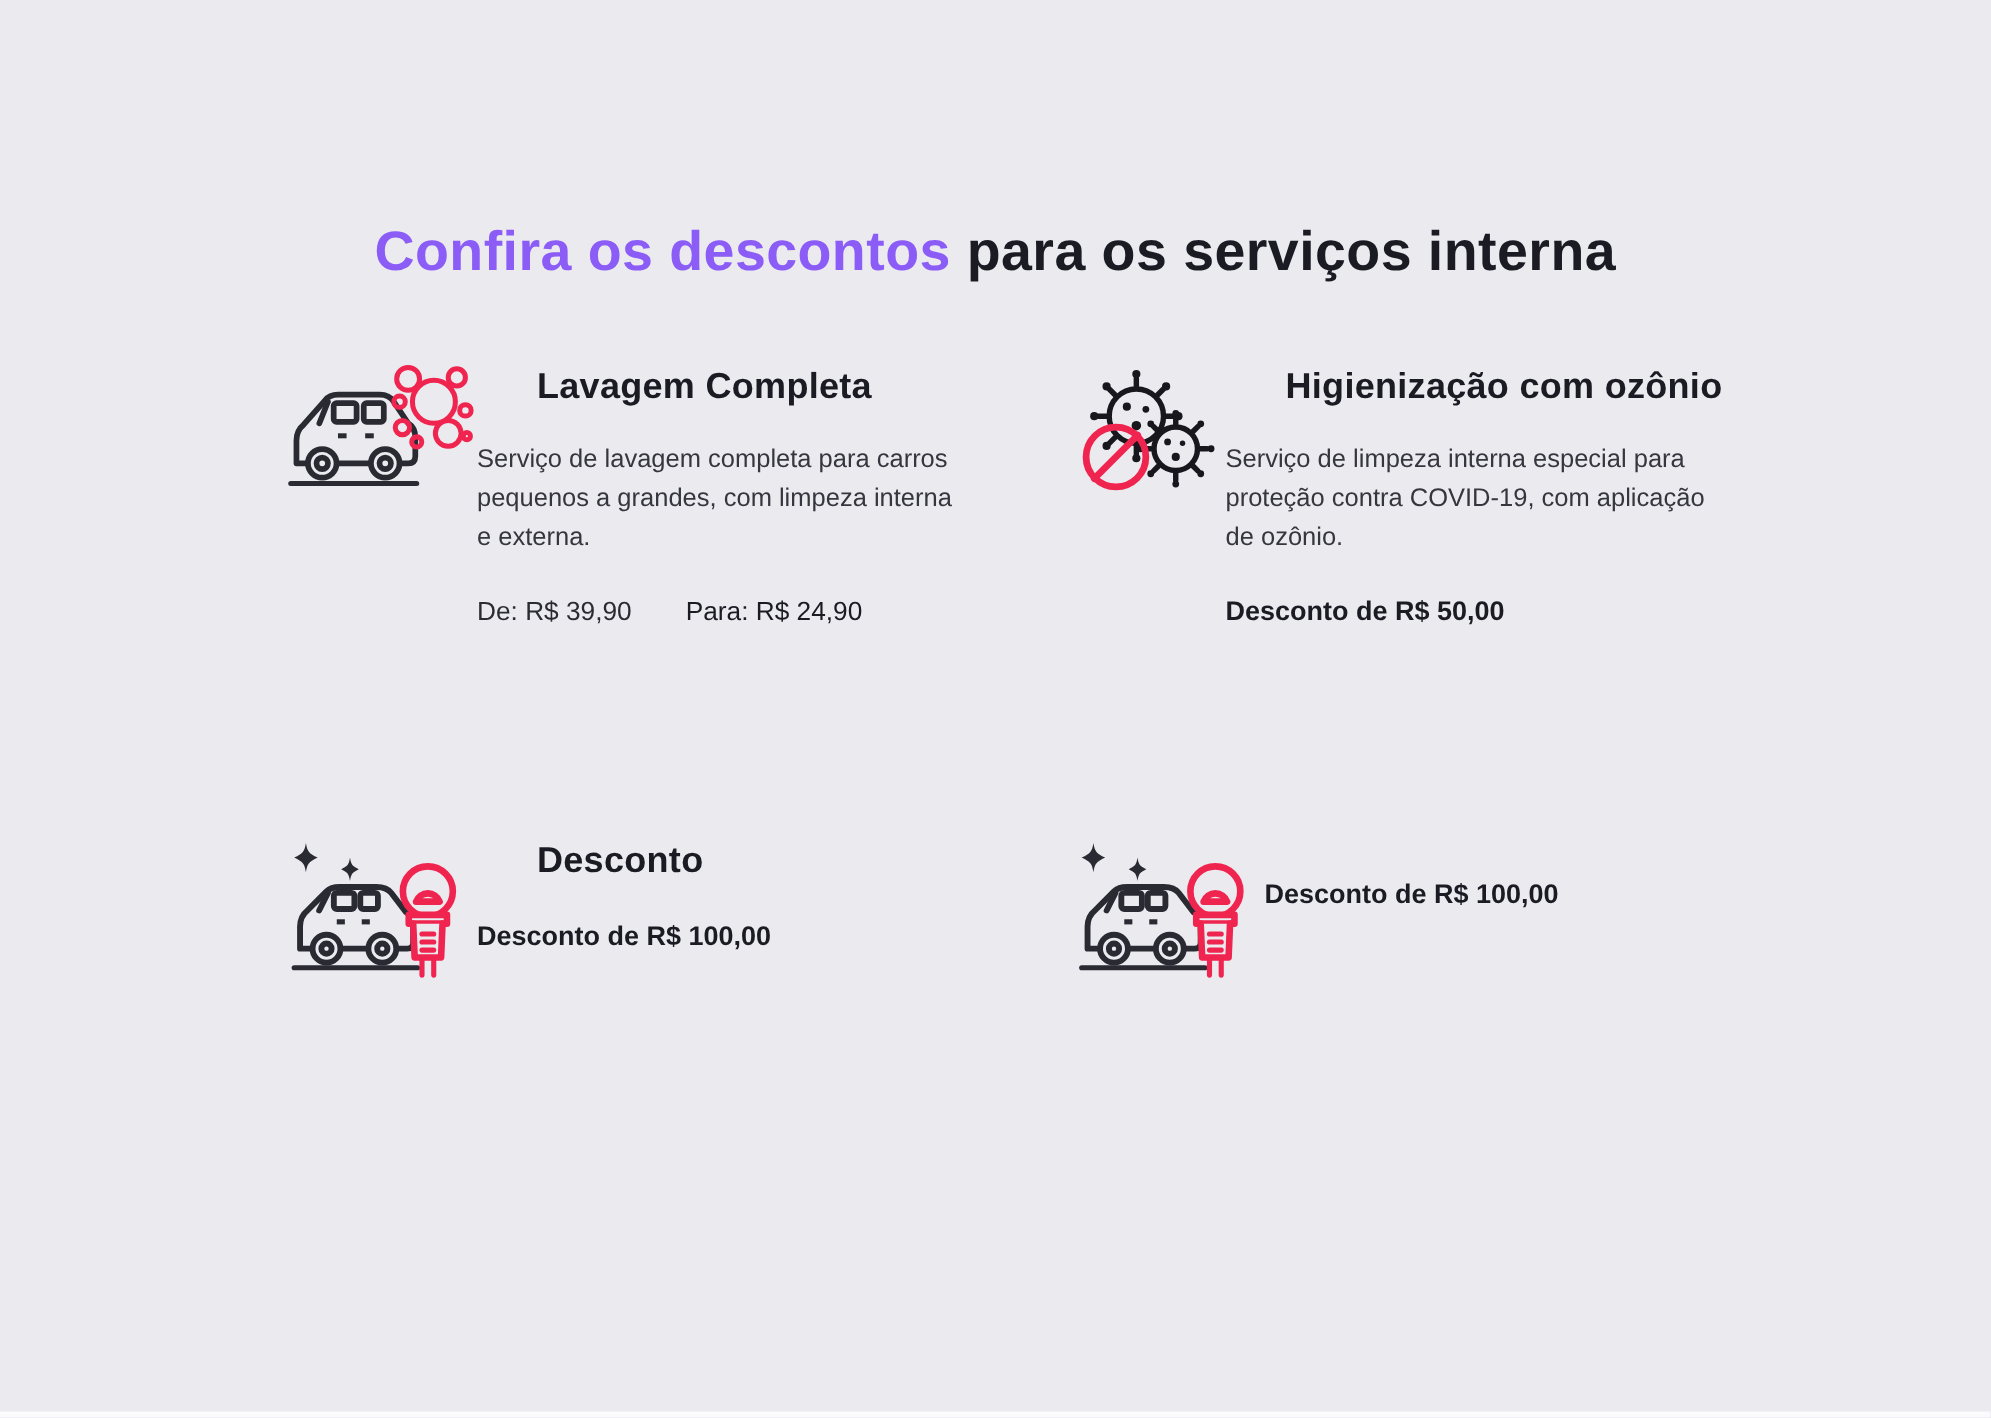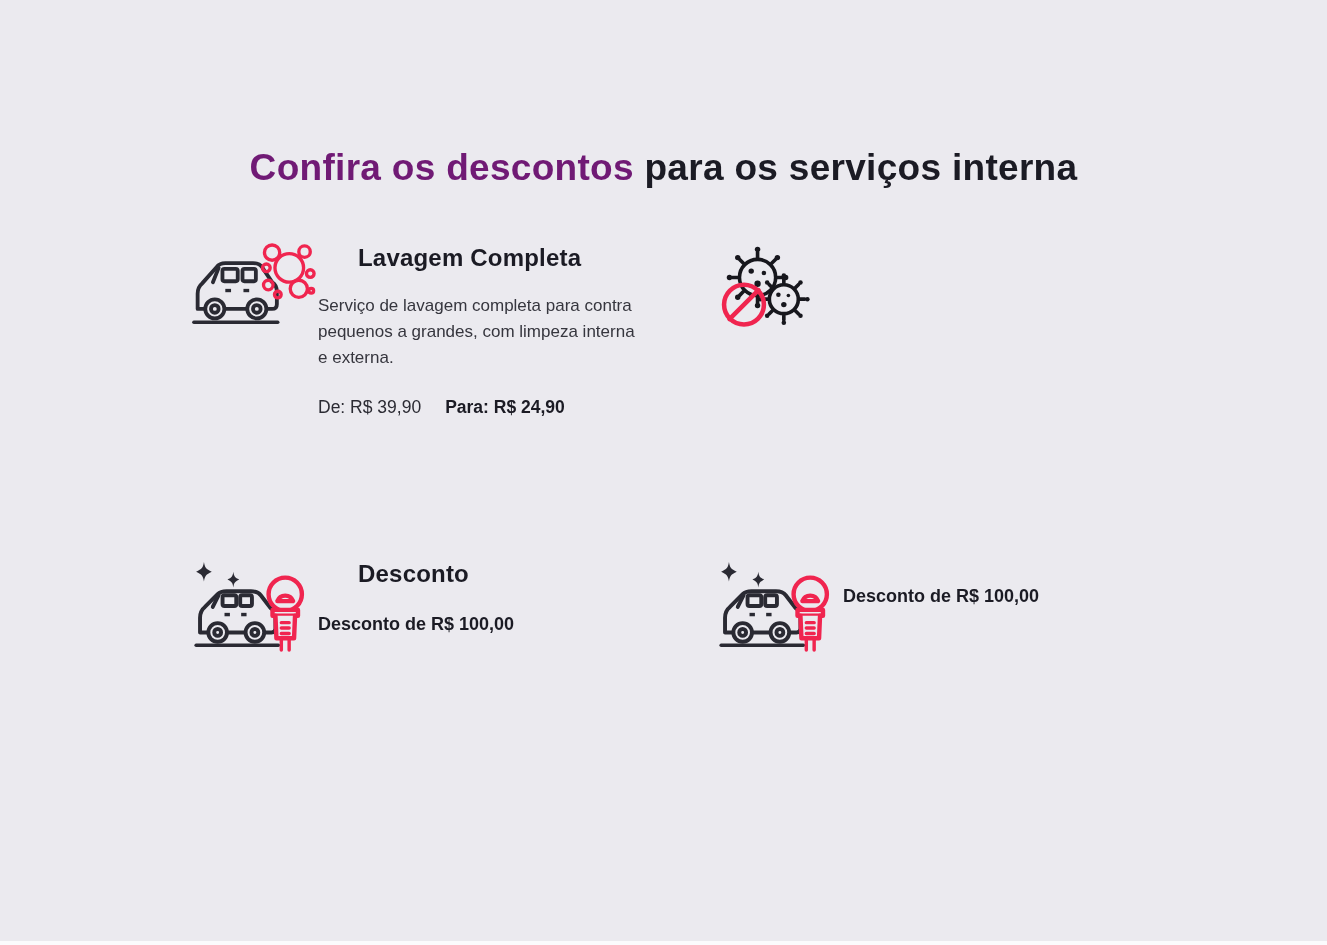--- a/index.html
+++ b/index.html
@@ -13,21 +13,21 @@
   }
   .heading {
     padding-top:146px;
     text-align:center;
     font-size:37px;
     font-weight:700;
     letter-spacing:0.3px;
     line-height:1.2;
     color:#1b1b24;
   }
-  .heading .hl { color:#701a75; }
+  .heading .hl { color:#8b5cf6; }
   .services-grid {
     display:grid;
     grid-template-columns:480px 480px;
     column-gap:45px;
     row-gap:138px;
     margin:50px 0 0 190px;
   }
   .service-card { display:flex; align-items:flex-start; }
   .icon-box { width:128px; flex-shrink:0; padding-top:2px; }
   .service-card.virus .icon-box { width:102px; }
@@ -42,25 +42,25 @@
   .service-desc {
     margin-top:21px;
     font-size:17px;
     line-height:1.53;
     color:#36363e;
     white-space:pre;
   }
   .price-row {
     margin-top:26px;
     display:flex;
-    gap:24px;
+    gap:36px;
     font-size:17.5px;
     color:#2b2b33;
   }
-  .price-to { font-weight:700; color:#1b1b24;text-align:right; }
+  .price-to { font-weight:400; color:#1b1b24;text-align:right; }
   .discount {
     margin-top:26px;
     font-size:18px;
     font-weight:700;
     color:#1b1b24;
   }
   .bottom-strip {
     position:absolute;
     left:0; bottom:0;
     width:100%; height:4px;
@@ -101,21 +101,21 @@
           <circle cx="114" cy="49" r="9"></circle>
           <circle cx="127" cy="51" r="2.5"></circle>
           <circle cx="80" cy="27" r="4"></circle>
           <circle cx="82" cy="45" r="5"></circle>
           <circle cx="92" cy="55" r="3.5"></circle>
         </g>
       </svg>
     </div>
     <div class="card-text">
       <div class="service-title">Lavagem Completa</div>
-      <div class="service-desc">Serviço de lavagem completa para contra
+      <div class="service-desc">Serviço de lavagem completa para carros
 pequenos a grandes, com limpeza interna
 e externa.</div>
       <div class="price-row">
         <span class="price-from">De: R$ 39,90</span>
         <span class="price-to">Para: R$ 24,90</span>
       </div>
     </div>
   </div>
 
   <div class="service-card virus">
@@ -168,20 +168,27 @@
           <circle cx="70" cy="52" r="2.5"></circle>
             <circle cx="81" cy="53" r="2"></circle>
             <circle cx="76" cy="63" r="3"></circle>
         </g>
         <g stroke="#f0254f" stroke-width="5" stroke-linecap="round" fill="none">
           <circle cx="32" cy="63" r="22"></circle>
           <path d="M48 47 L16 79"></path>
         </g>
       </svg>
     </div>
+    <div class="card-text">
+      <div class="service-title">Higienização com ozônio</div>
+      <div class="service-desc">Serviço de limpeza interna especial para
+proteção contra COVID-19, com aplicação
+de ozônio.</div>
+      <div class="discount">Desconto de R$ 50,00</div>
+    </div>
   </div>
 
   <div class="service-card">
     <div class="icon-box">
       <svg width="118" height="95" viewBox="0 0 120 97" fill="none">
         <g fill="#2a2a33">
           <path d="M14 4 C15 10 16 11 22 14 C16 17 15 18 14 24 C13 18 12 17 6 14 C12 11 13 10 14 4 Z"></path>
           <path d="M44 14 C44.8 19 45.6 19.8 50 22 C45.6 24.2 44.8 25 44 30 C43.2 25 42.4 24.2 38 22 C42.4 19.8 43.2 19 44 14 Z"></path>
         </g>
         <g stroke="#2a2a33" stroke-width="4" stroke-linecap="round" stroke-linejoin="round">

